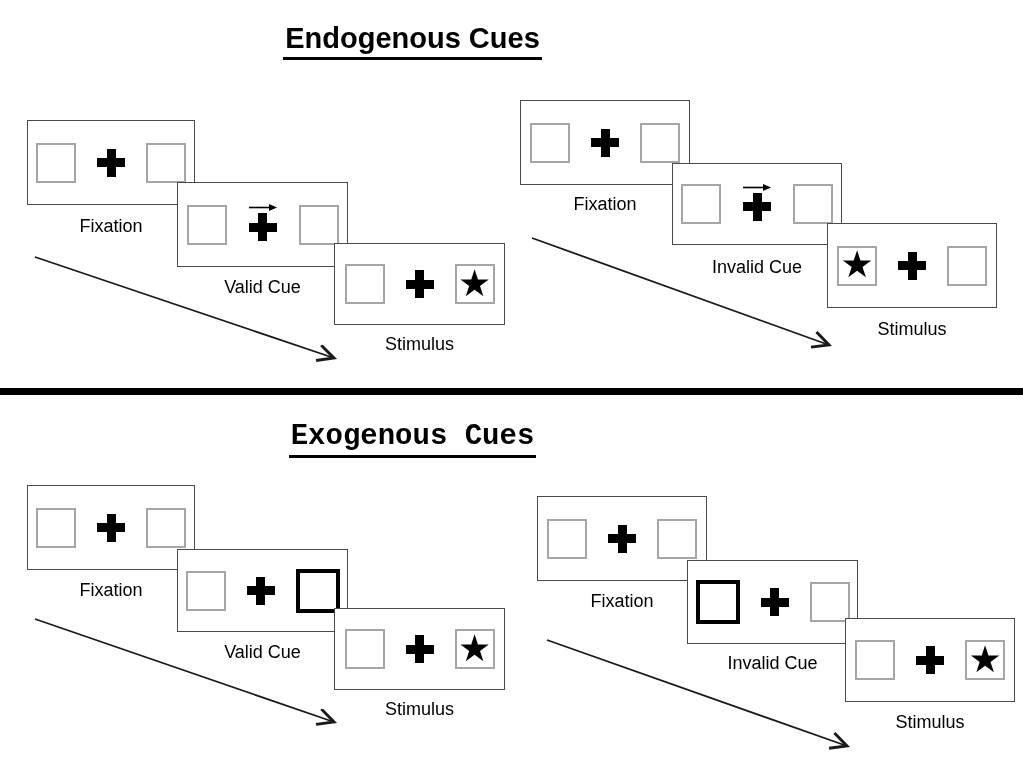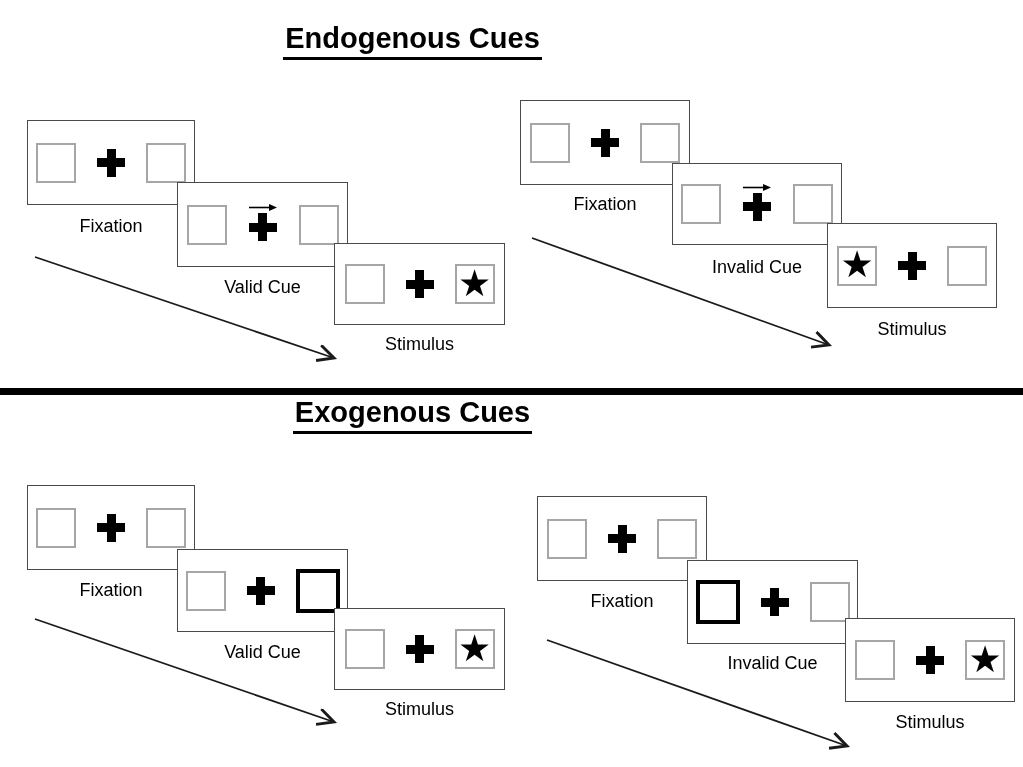--- a/index.html
+++ b/index.html
@@ -112,21 +112,21 @@
     <div class="sq">
         <span class="star">★</span>
       </div>
     <div class="plus"></div>
     <div class="sq"></div>
   </div>
   <div class="plabel" style="left:827px;top:317px;width:170px;">Stimulus</div>
 
   <div class="divider"></div>
 
-  <div class="section-title" style="top:396px;">
+  <div class="section-title" style="top:420px;font-family:Liberation Mono, monospace;">
     <span class="t">Exogenous Cues</span>
   </div>
 
   <div class="panel" style="left:27px;top:485px;width:168px;height:85px;">
     <div class="sq"></div>
     <div class="plus"></div>
     <div class="sq"></div>
   </div>
   <div class="plabel" style="left:27px;top:578px;width:168px;">Fixation</div>
 

